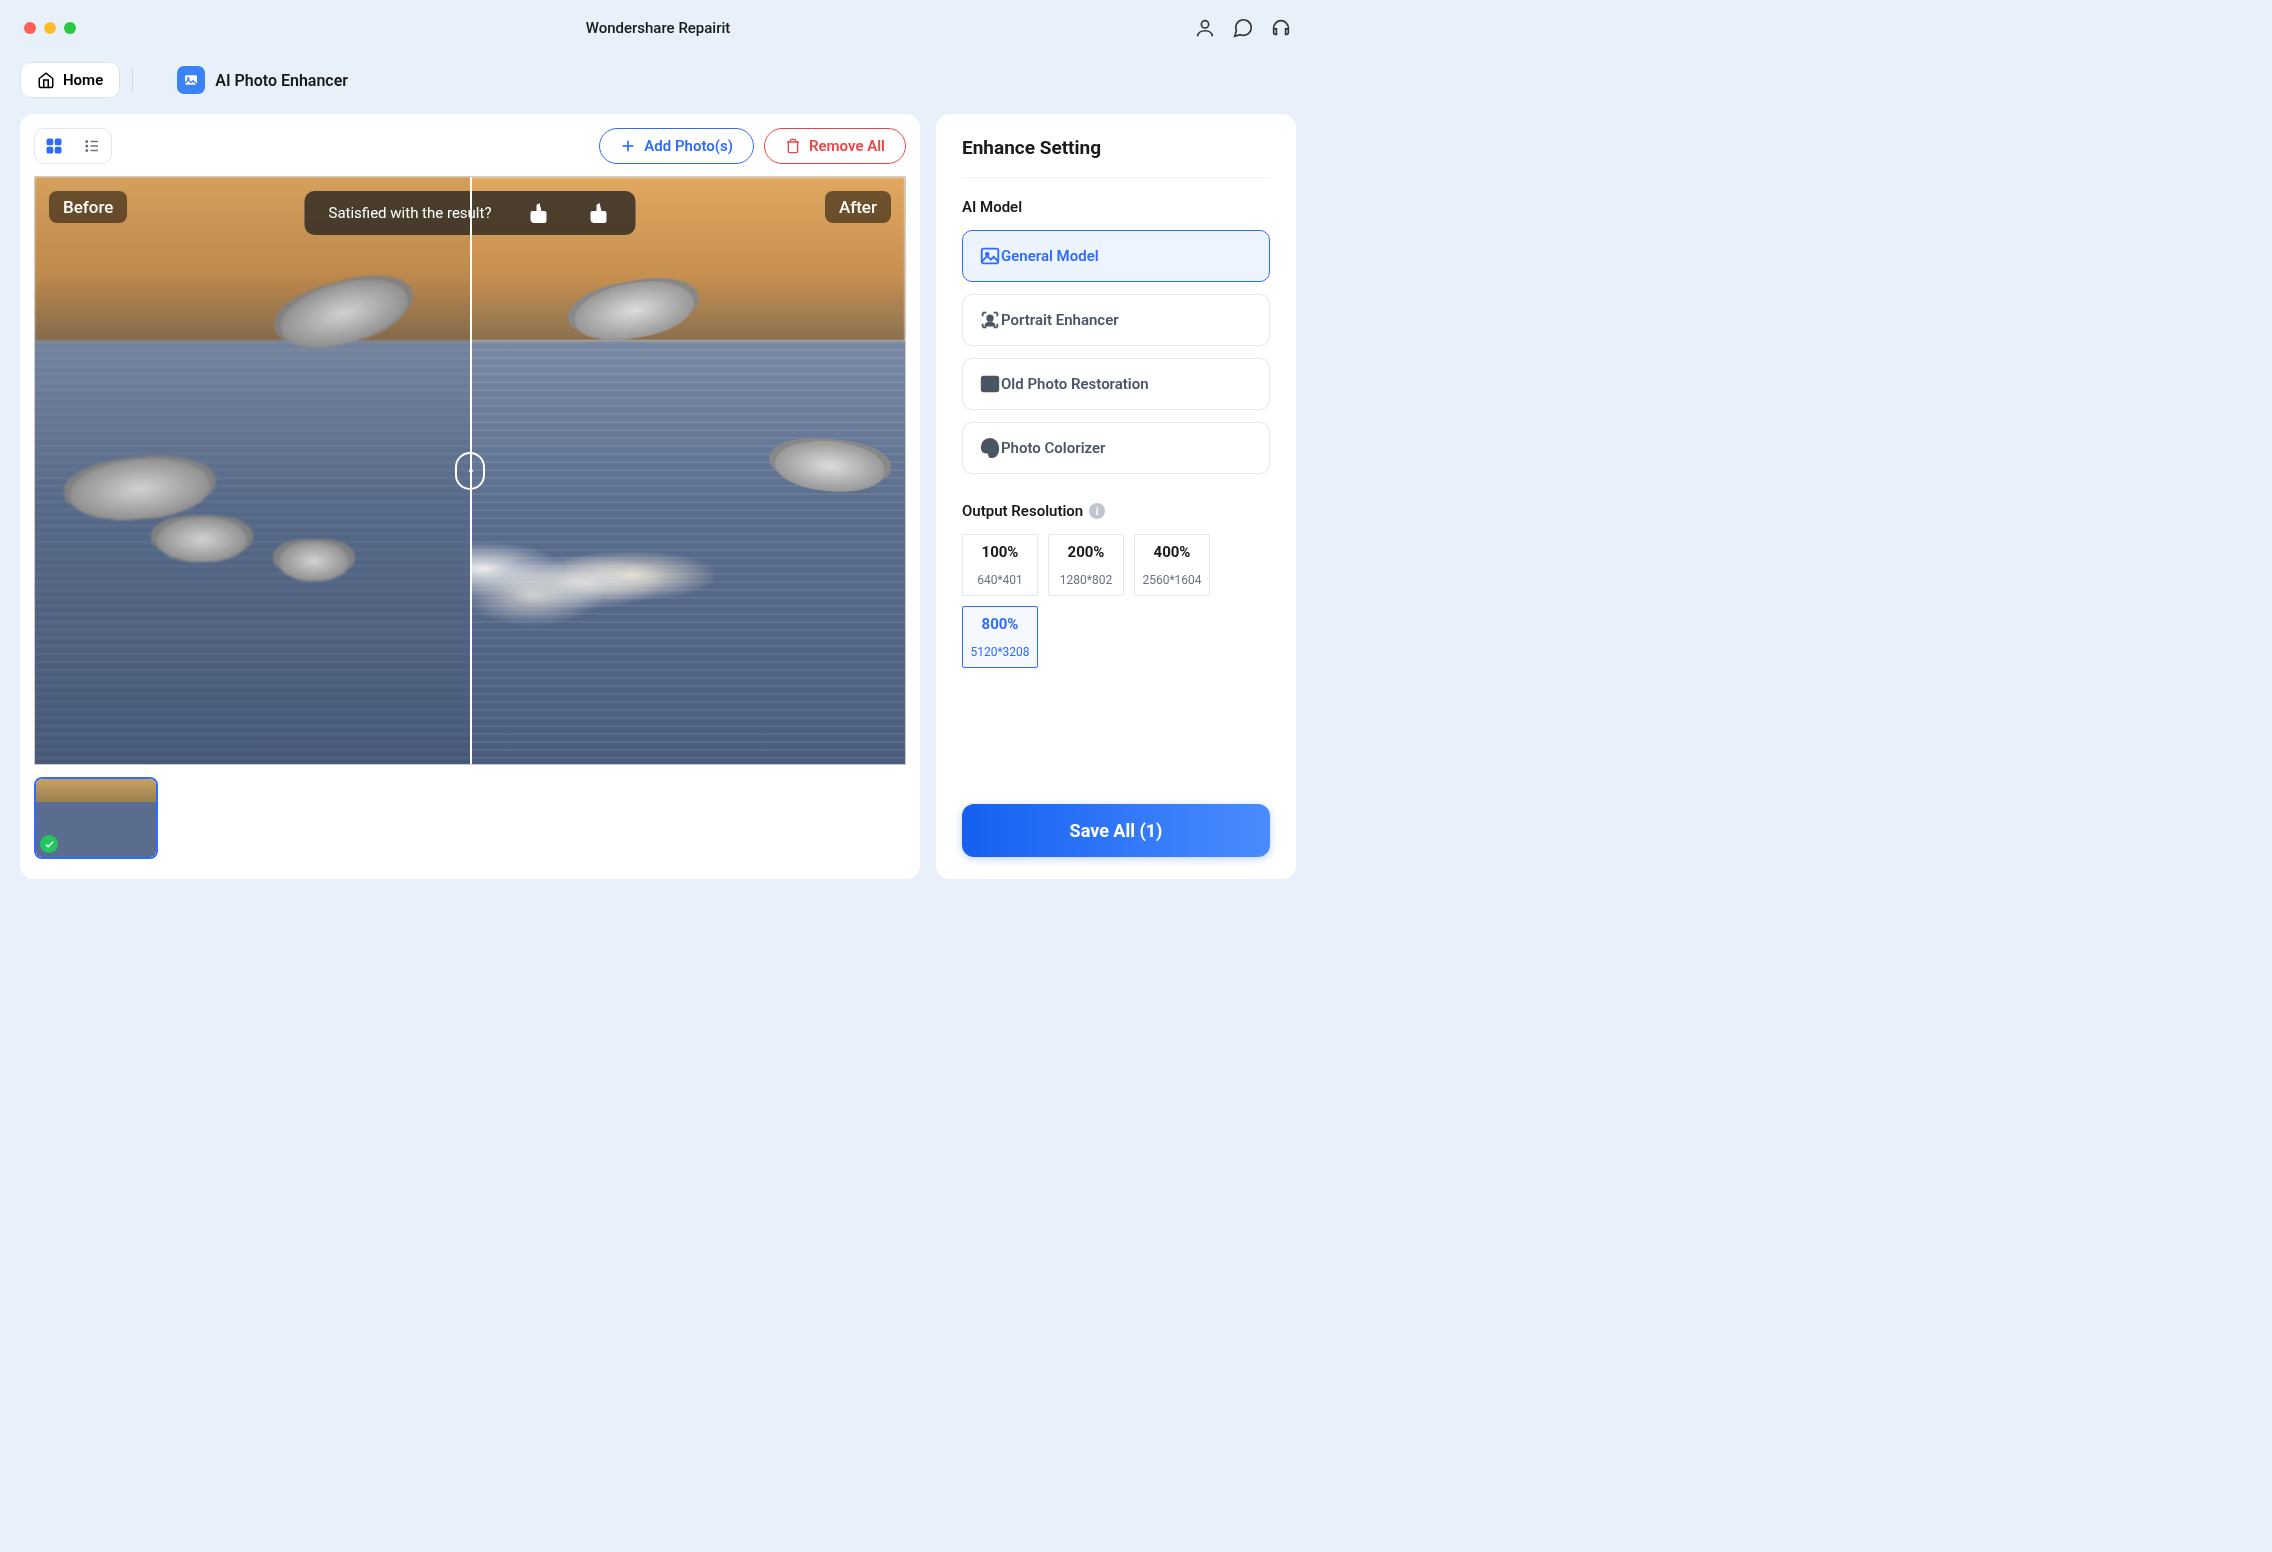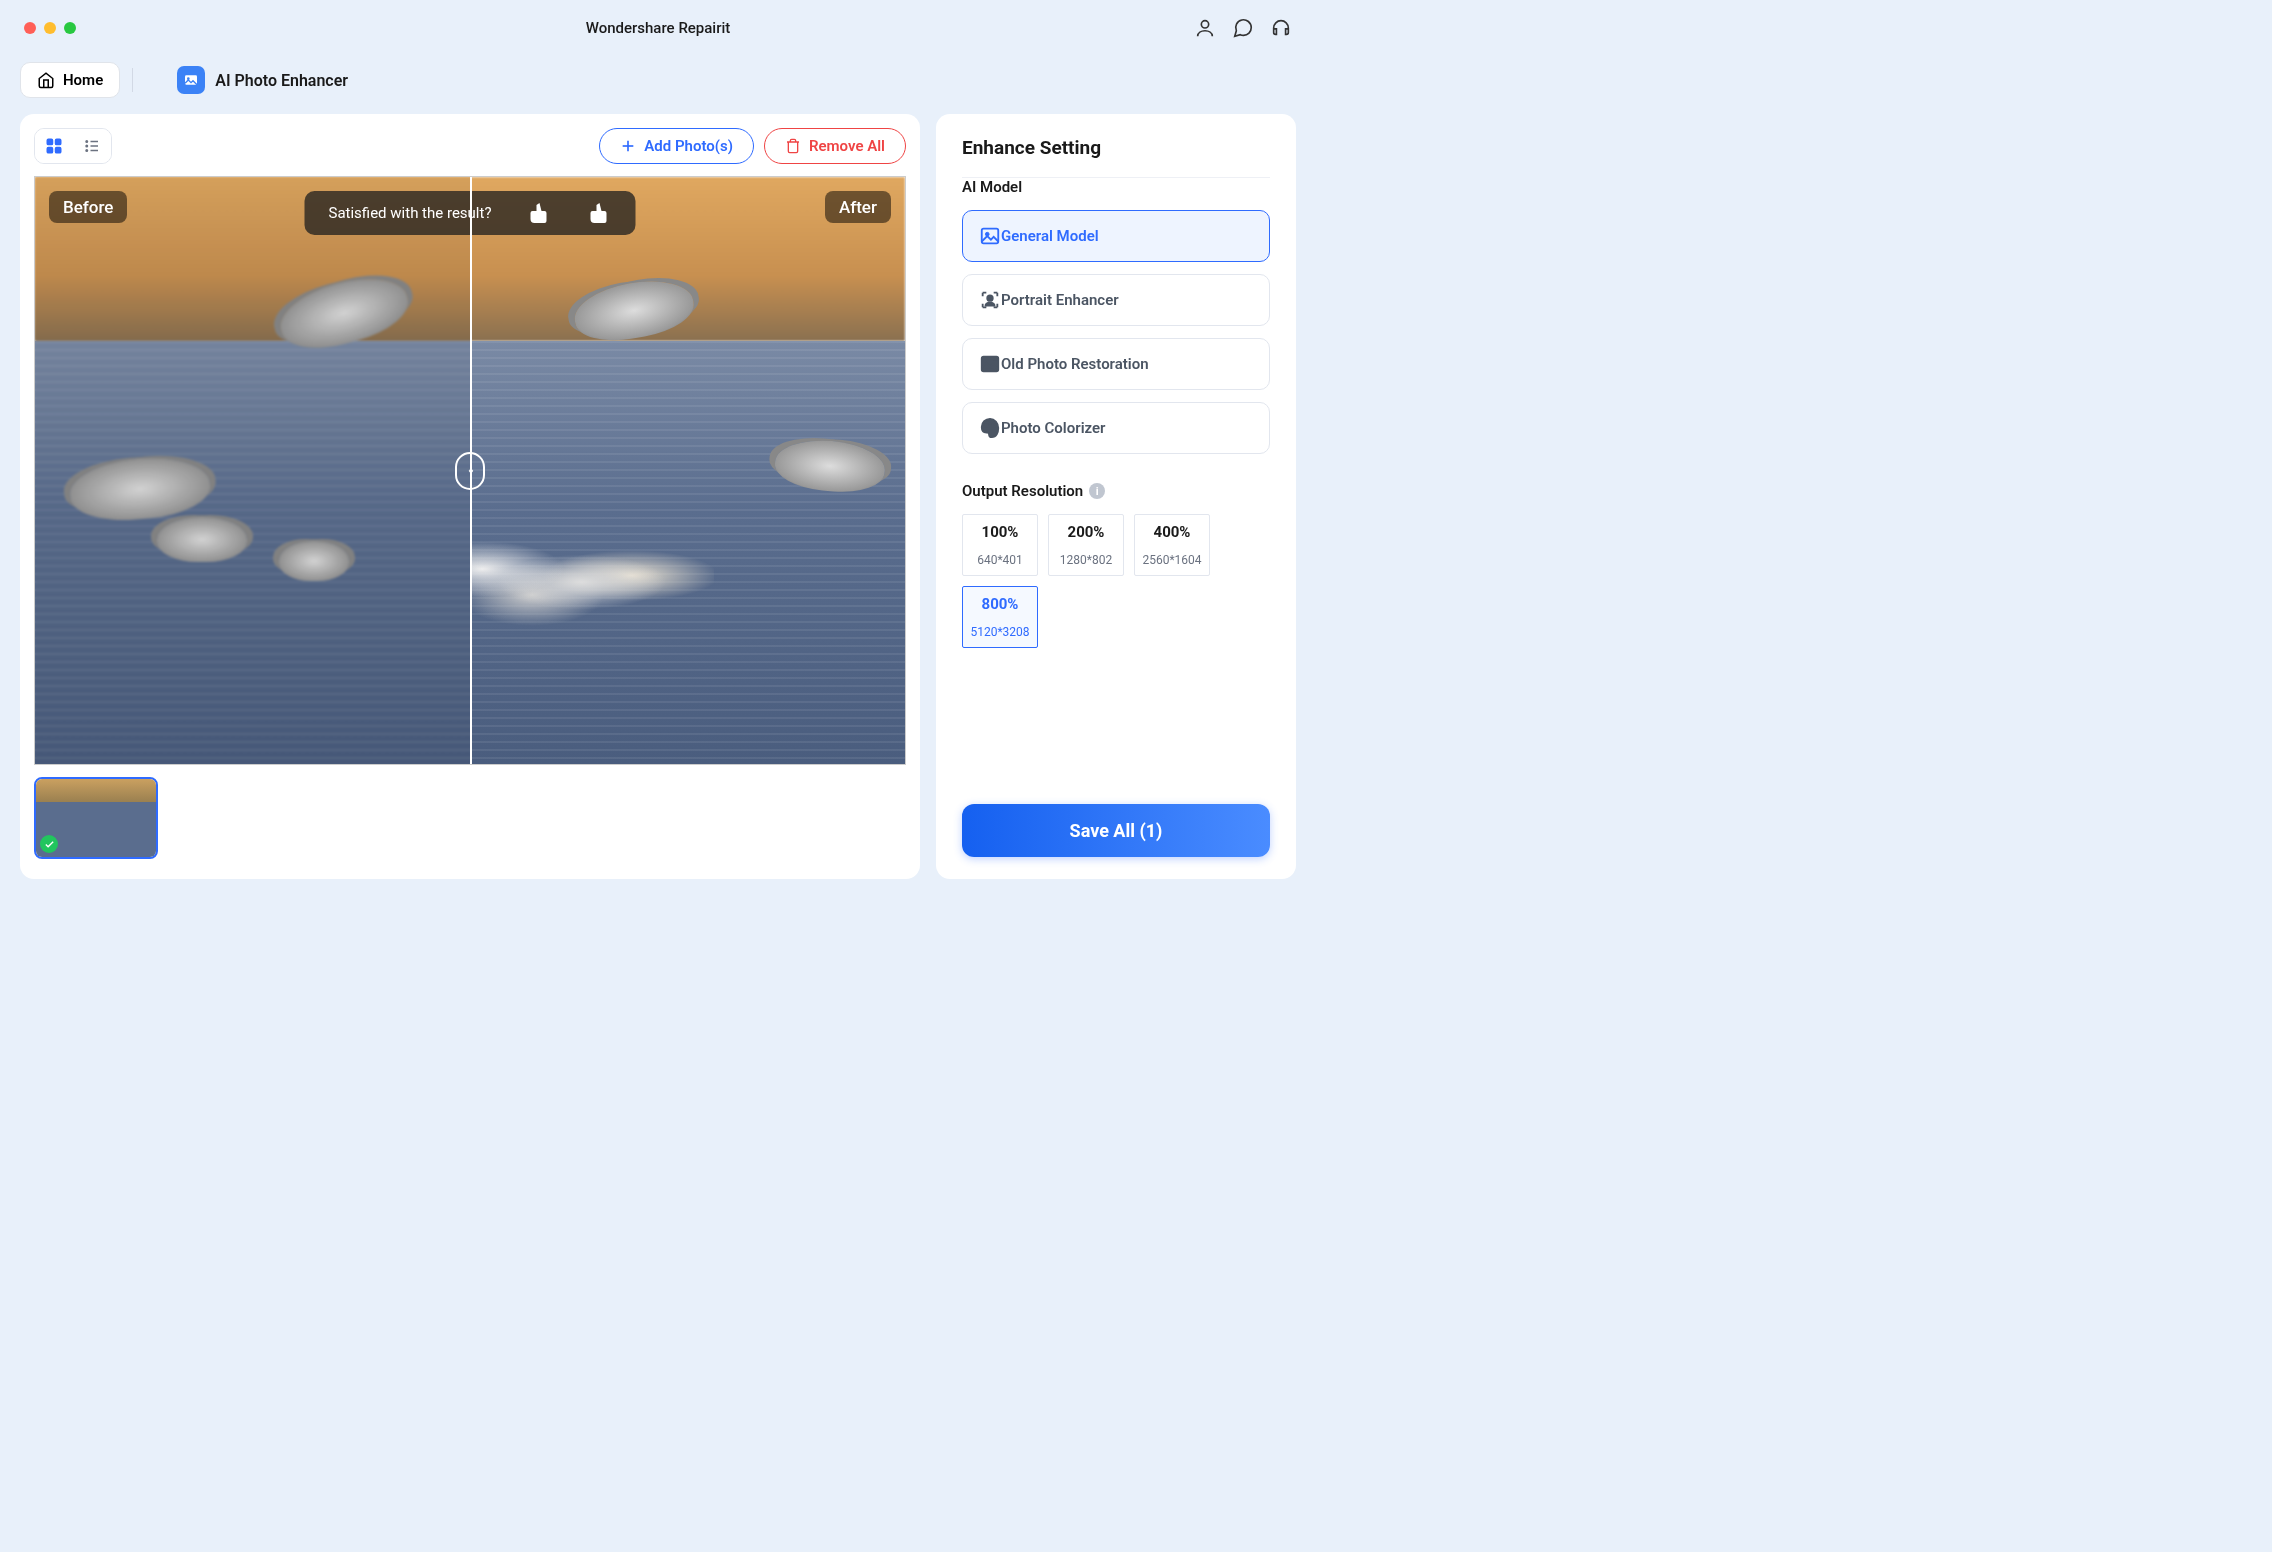--- a/index.html
+++ b/index.html
@@ -54,21 +54,21 @@
 
 .thumbs { height: 88px; margin-top: 12px; display: flex; gap: 10px; }
 .thumb { width: 124px; height: 82px; border: 2px solid #2f6bff; border-radius: 8px; position: relative; overflow: hidden; cursor: pointer; }
 .thumb-img { position: absolute; inset: 0; }
 .thumb-sky { position: absolute; top: 0; left: 0; right: 0; height: 30%; background: linear-gradient(#caa060, #9a8050); }
 .thumb-water { position: absolute; top: 30%; left: 0; right: 0; bottom: 0; background: #5a6d8e; }
 .thumb-check { position: absolute; bottom: 4px; left: 4px; width: 18px; height: 18px; background: #22c55e; border-radius: 50%; display: flex; align-items: center; justify-content: center; }
 .thumb-check svg { width: 11px; height: 11px; stroke: #fff; stroke-width: 3; fill: none; }
 
 .right-panel { width: 360px; background: #fff; border-radius: 14px; padding: 22px 26px; display: flex; flex-direction: column; }
-.panel-title { font-size: 19px; font-weight: 700; color: #1a1a1a; padding-bottom: 18px; border-bottom: 1px solid #eef0f5; }
+.panel-title { font-size: 19px; font-weight: 700; color: #1a1a1a; padding-bottom: 18px; border-bottom: 1px solid #eef0f5; margin-bottom: 20px; }
 .group-label { font-size: 15px; font-weight: 600; color: #1a1a1a; margin-bottom: 14px; display: flex; align-items: center; gap: 6px; }
 .info-icon { width: 16px; height: 16px; border-radius: 50%; background: #c0c6d0; color: #fff; font-size: 11px; font-weight: 700; display: inline-flex; align-items: center; justify-content: center; }
 
 .model-list { display: flex; flex-direction: column; gap: 12px; margin-bottom: 28px; }
 .model-item { border: 1px solid #e2e6ee; border-radius: 10px; padding: 14px 16px; display: flex; align-items: center; cursor: pointer; font-size: 15px; font-weight: 600; color: #4b5563; }
 .model-item.selected { border: 1.5px solid #2f6bff; background: #eef4ff; color: #2f6bff; }
 .model-item svg { width: 22px; height: 22px; }
 .model-item.selected svg { stroke: #2f6bff; fill: #2f6bff; }
 .model-item:not(.selected) svg { stroke: #4b5563; fill: #4b5563; }
 

